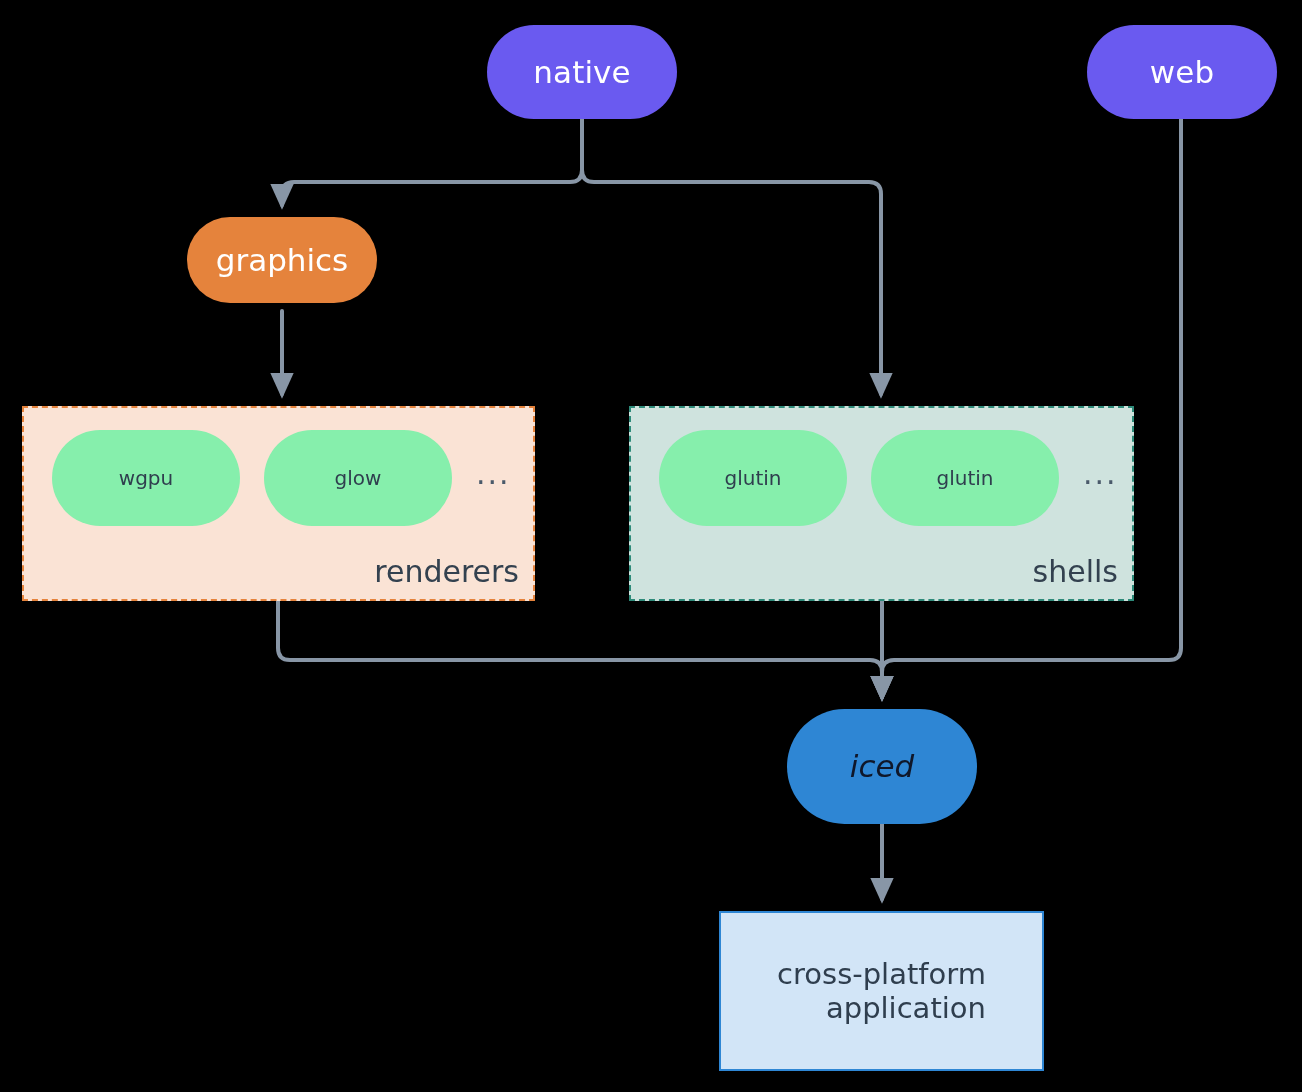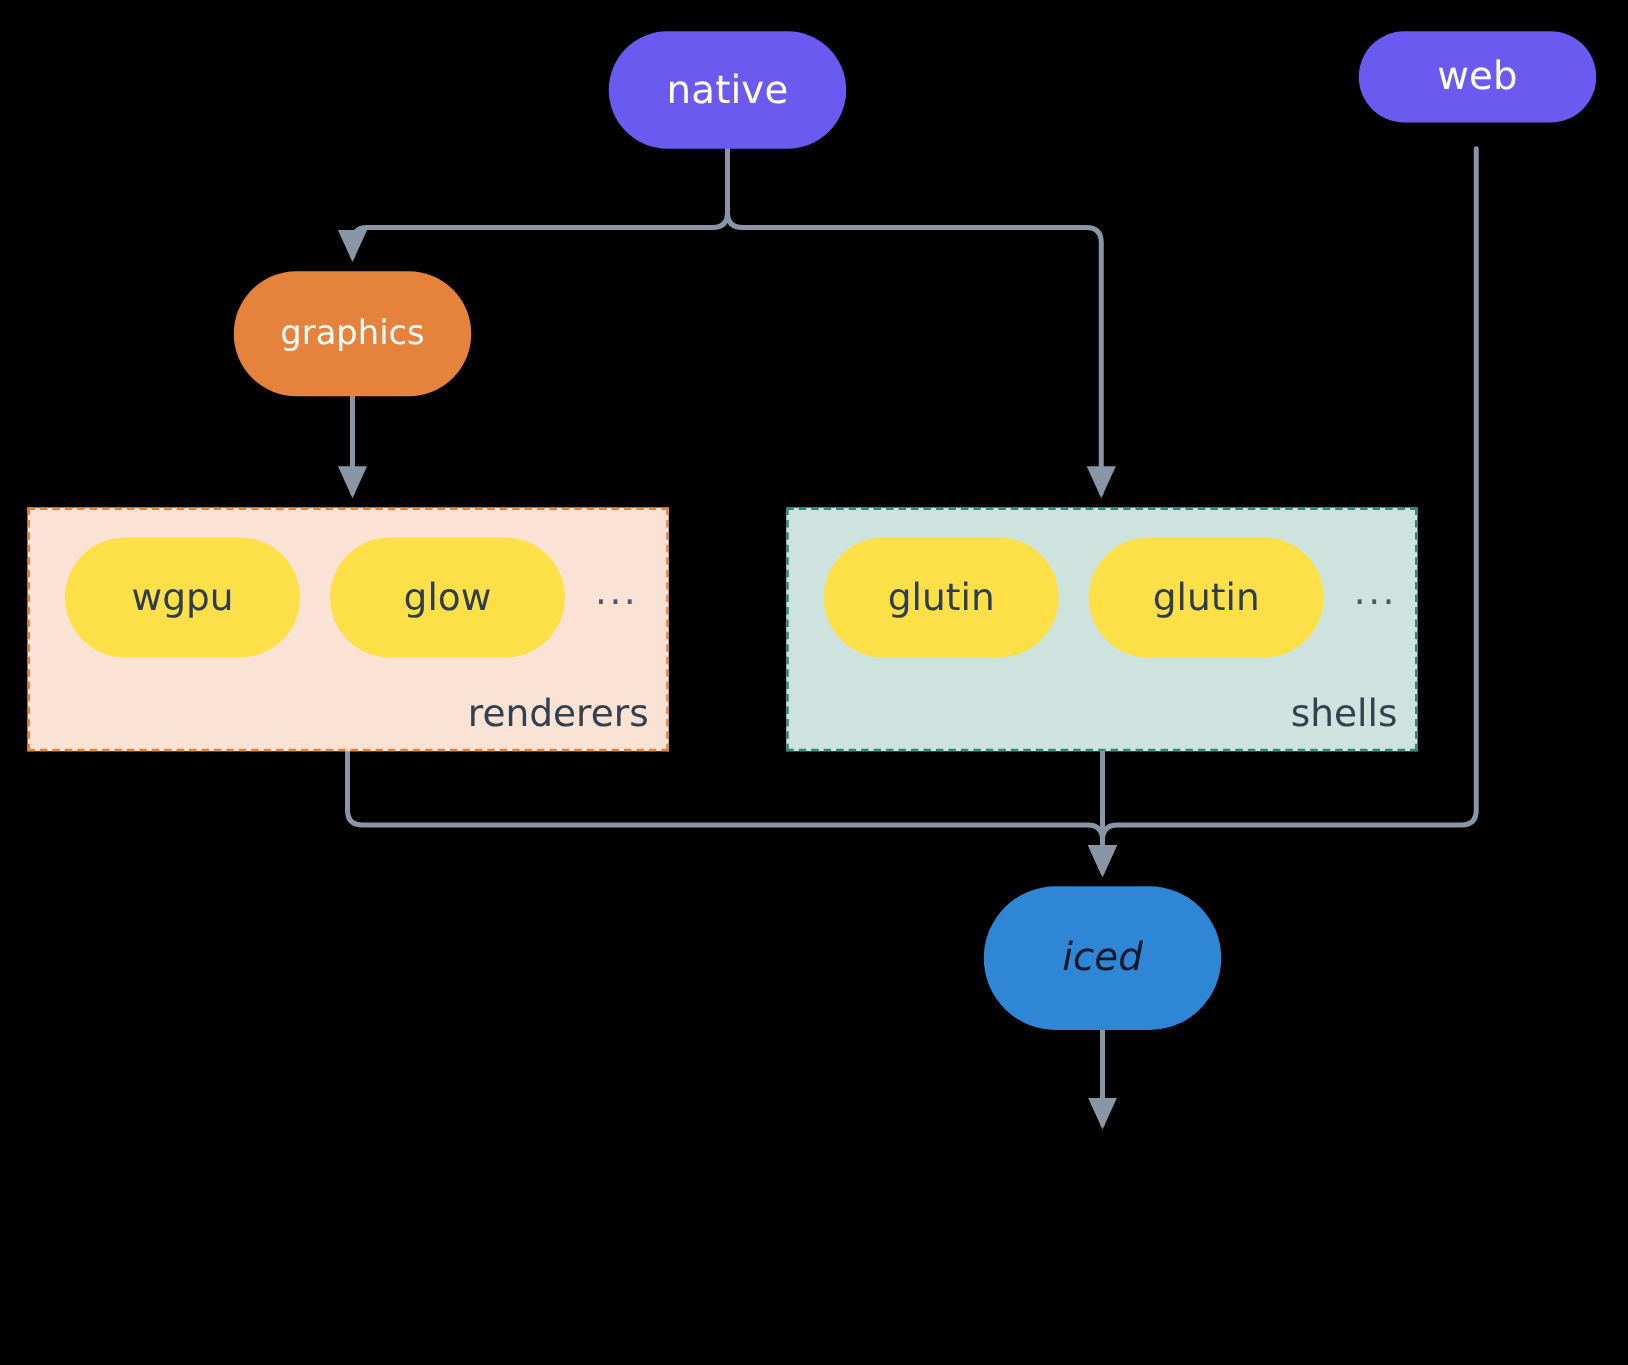--- a/index.html
+++ b/index.html
@@ -50,26 +50,26 @@
   
   .entry {
     color: #ffffff;
     font-size: 31px;
     letter-spacing: 0.1px;
   }
   #node-native {
     left: 487px; top: 25px; width: 190px; height: 94px;
   }
   #node-web {
-    left: 1087px; top: 25px; width: 190px; height: 73px;
+    left: 1087px; top: 25px; width: 190px; height: 94px;
   }
   #node-graphics {
-    left: 187px; top: 217px; width: 190px; height: 100px;
+    left: 187px; top: 217px; width: 190px; height: 86px;
     color: #ffffff;
-    font-size: 27px;
+    font-size: 31px;
   }
   #node-iced {
     left: 787px; top: 709px; width: 190px; height: 115px;
     color: #0f172a;
     font-size: 31px;
     font-style: italic;
   }
 
   
   .group {
@@ -97,29 +97,29 @@
     position: absolute;
     left: 0; right: 0;
     top: 22px;
     display: flex;
     align-items: center;
     gap: 24px;
     padding-left: 28px;
     box-sizing: border-box;
   }
   .leaf-pill {
-    background: #fde047;
+    background: #86efac;
     border-radius: 999px;
     height: 96px;
     min-width: 188px;
     display: flex;
     align-items: center;
     justify-content: center;
     color: #2F3E4E;
-    font-size: 30px;
+    font-size: 20px;
   }
   .ellipsis {
     color: #4A5A6A;
     font-size: 30px;
     letter-spacing: 2px;
     padding-bottom: 10px;
   }
 
   
   #node-application {
@@ -192,14 +192,18 @@
       </div>
       <div class="ellipsis">...</div>
     </div>
     <div class="group-title">shells</div>
   </div>
 
   <div class="node pill" id="node-iced" style="background:#2E86D4;">
     <span class="node-label">iced</span>
   </div>
 
+  <div class="node" id="node-application">
+    <span class="node-label">cross-platform
+application</span>
+  </div>
 
 </div>
 
 </body></html>

